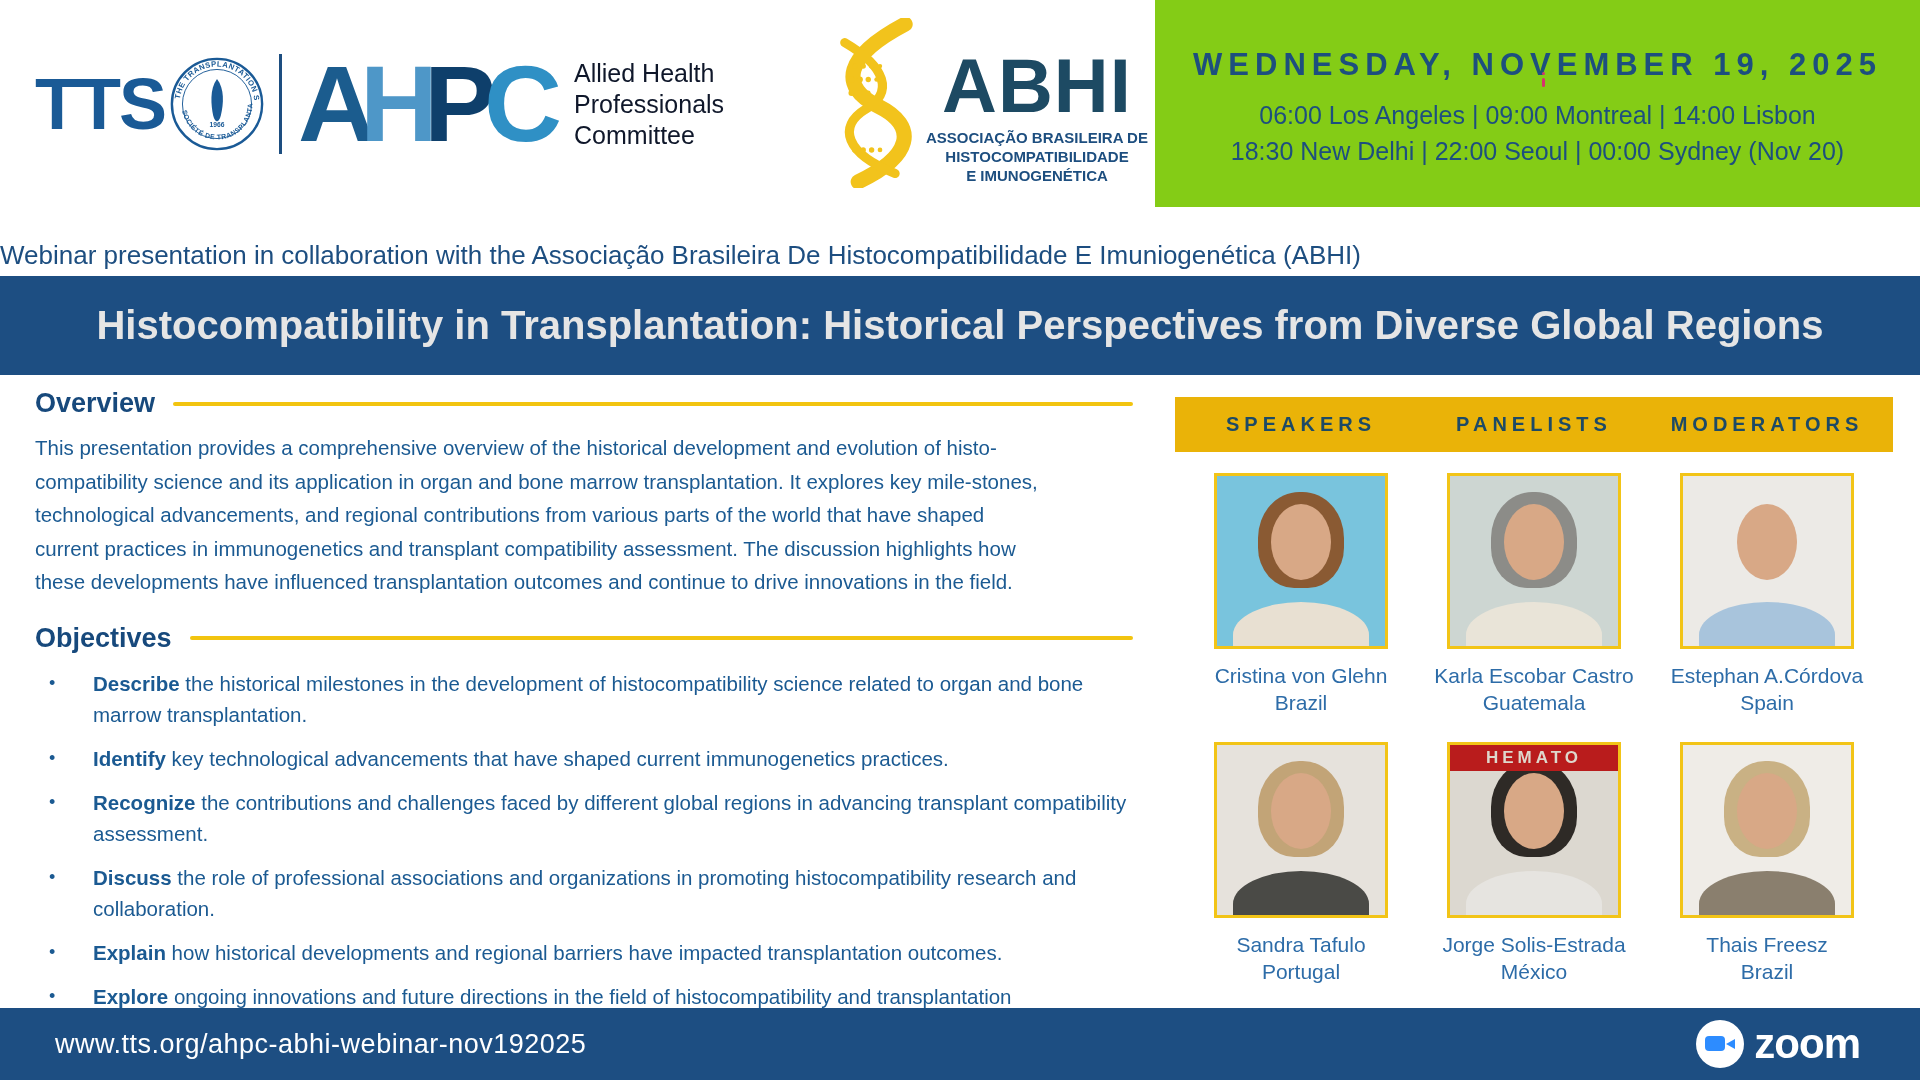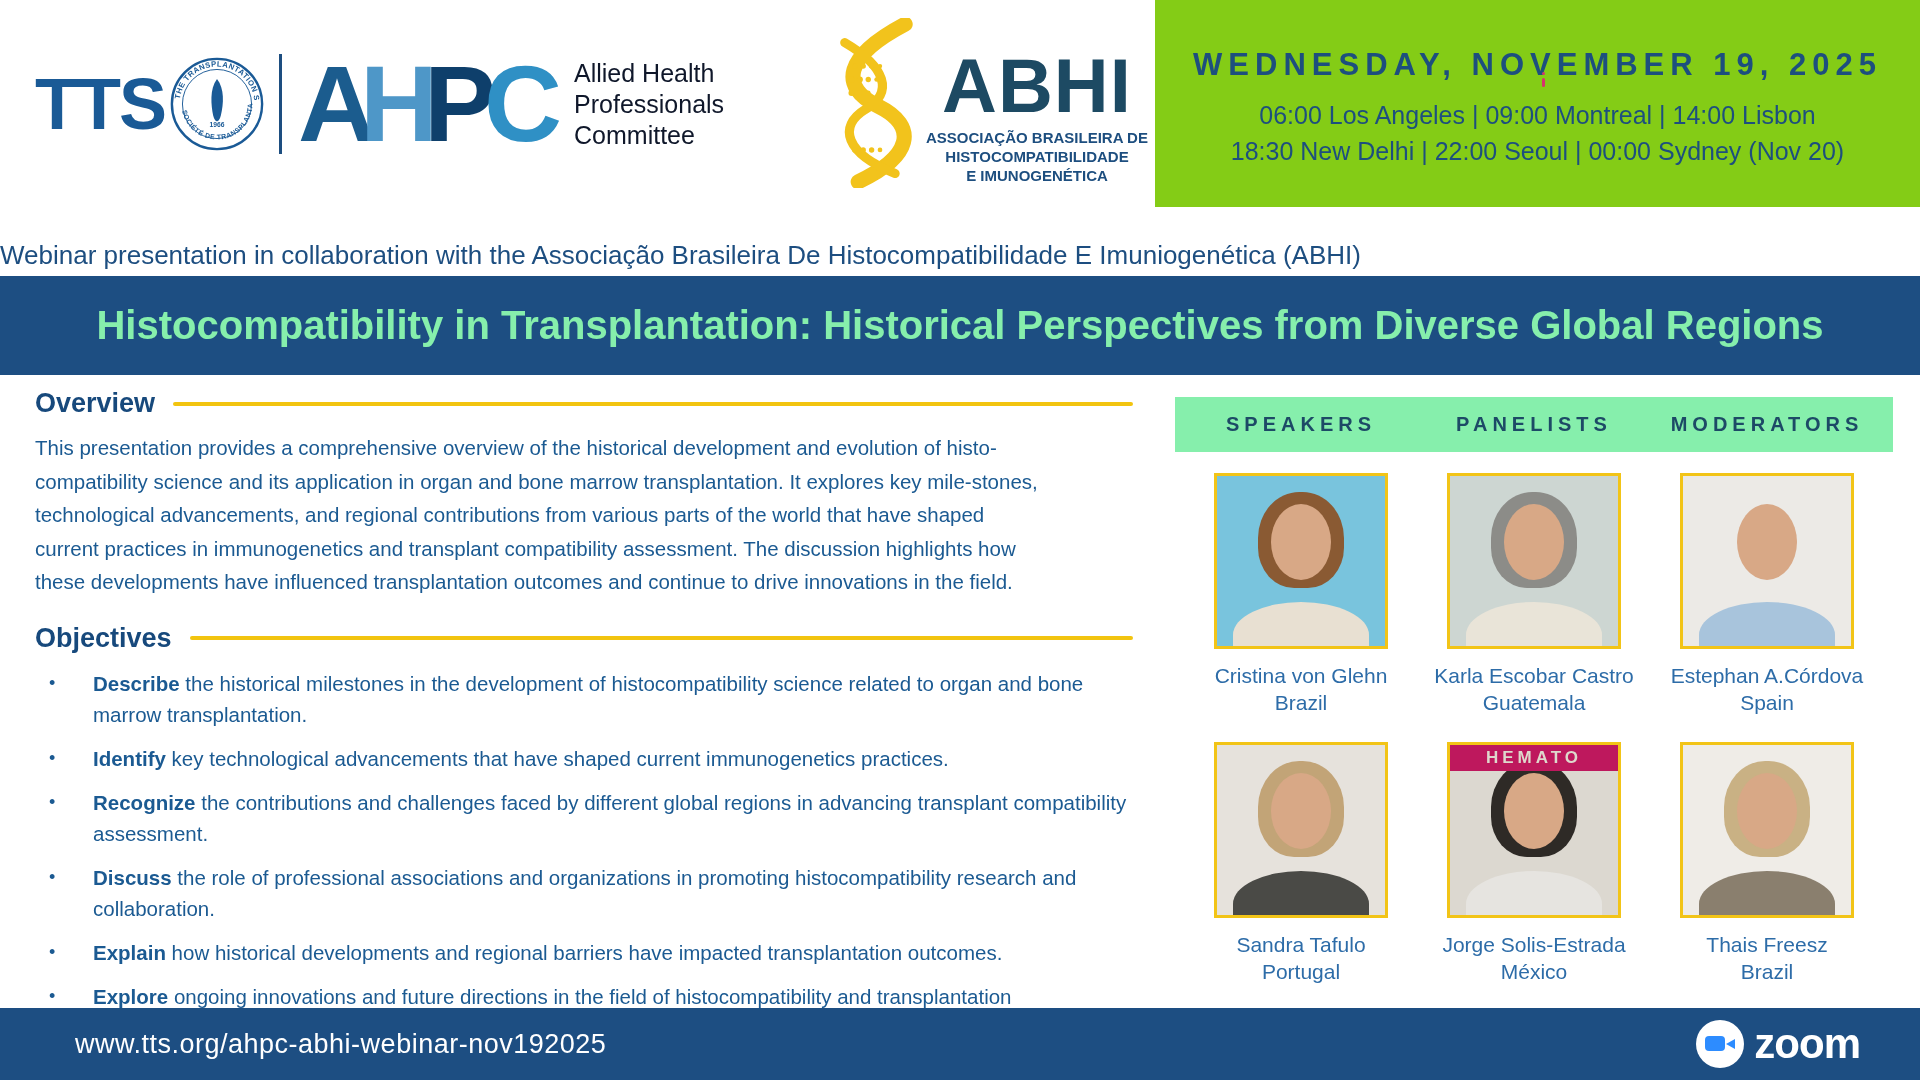--- a/index.html
+++ b/index.html
@@ -34,64 +34,64 @@
 
   
   .collab{position:absolute;top:234px;left:0;width:1920px;height:42px;
           display:flex;align-items:flex-start;justify-content:center;gap:28px;flex-direction:column;}
   .collab-dash{width:152px;height:4px;background:#F2C40F;border-radius:2px;}
   .collab-text{font-size:26px;font-weight:500;color:#1d4e80;}
 
   
   .banner{position:absolute;top:276px;left:0;width:1920px;height:99px;background:#1d4e82;
           display:flex;align-items:center;justify-content:center;}
-  .banner-title{font-size:40px;font-weight:800;color:#86efac;}
+  .banner-title{font-size:40px;font-weight:800;color:#e5e5e5;}
 
   
   .leftcol{position:absolute;left:35px;top:388px;width:1098px;}
   .sect-head{display:flex;align-items:center;gap:18px;}
   .sect-title{font-size:27px;font-weight:800;color:#17497c;white-space:nowrap;}
   .sect-line{flex:1;height:4px;background:#F2C40F;border-radius:2px;}
   .overview-body{margin-top:12px;font-size:20.5px;color:#1b5a92;line-height:33.5px;}
   .overview-body div{white-space:nowrap;}
   .objectives-head{margin-top:24px;align-items:center;}
   .obj-list{margin-top:14px;}
   .obj-item{display:flex;font-size:20.5px;color:#1b5a92;line-height:31px;margin-bottom:13px;}
   .obj-bullet{width:44px;flex:0 0 44px;text-align:left;padding-left:14px;color:#1b5a92;font-size:18px;}
   .obj-text{flex:1;}
   .obj-text b{font-weight:800;}
 
   
   .people{position:absolute;left:1190px;top:397px;width:688px;display:flex;gap:11px;}
   .pcol{width:222px;display:flex;flex-direction:column;align-items:center;}
-  .pcol-header{width:252px;height:55px;background:#86efac;display:flex;align-items:center;justify-content:center;}
+  .pcol-header{width:252px;height:55px;background:#eab308;display:flex;align-items:center;justify-content:center;}
   .pcol-header span{font-size:20px;font-weight:700;letter-spacing:5px;color:#1d4a66;}
   .photo{width:168px;height:170px;border:3px solid #F2C417;position:relative;overflow:hidden;margin-top:21px;}
   .photo .hair{position:absolute;top:16px;left:50%;transform:translateX(-50%);width:86px;height:96px;
                border-radius:48% 48% 42% 42%;background:var(--hair);}
   .photo .head{position:absolute;top:28px;left:50%;transform:translateX(-50%);width:60px;height:76px;
                border-radius:50%;background:var(--skin,#d8a886);}
   .photo .torso{position:absolute;bottom:-22px;left:50%;transform:translateX(-50%);width:136px;height:66px;
                border-radius:50% 50% 0 0;background:var(--shirt);}
-  .photo-caption{position:absolute;top:0;left:0;right:0;height:26px;background:#be185d;color:#ded8cc;
+  .photo-caption{position:absolute;top:0;left:0;right:0;height:26px;background:#b91c1c;color:#ded8cc;
                  font-weight:700;letter-spacing:4px;text-align:center;font-size:17px;line-height:26px;z-index:2;}
   .pname{margin-top:13px;text-align:center;font-size:21px;line-height:27px;color:#2d6ca8;}
   .photo.row2{margin-top:26px;}
   .p1{--bg:#79c4dd;--hair:#8a5a33;--shirt:#e8e0d2;}
   .p2{--bg:#cdd6d2;--hair:#8c8c88;--shirt:#e9e4d8;}
   .p3{--bg:#eceae6;--hair:#c9a184;--shirt:#a8c4dc;}
   .p4{--bg:#e6e2dc;--hair:#c2a477;--shirt:#4a4a46;}
   .p5{--bg:#dcd8d0;--hair:#2e2a26;--shirt:#e6e4e0;}
   .p6{--bg:#efece7;--hair:#c9b184;--shirt:#8a7f6e;}
   .photo{background:var(--bg);}
 
   
   .footer{position:absolute;left:0;top:1008px;width:1920px;height:72px;background:#1d4e82;
           display:flex;align-items:center;justify-content:space-between;padding:0 60px 0 55px;box-sizing:border-box;}
-  .footer-url{font-size:27px;font-weight:500;color:#ffffff;letter-spacing:0.5px;margin-left:20px;}
+  .footer-url{font-size:27px;font-weight:500;color:#ffffff;letter-spacing:0.5px;}
   .zoom-logo{display:flex;align-items:center;gap:10px;}
   .zoom-circle{width:48px;height:48px;border-radius:50%;background:#ffffff;position:relative;}
   .zoom-cam{position:absolute;left:9px;top:16px;width:20px;height:15px;background:#2D8CFF;border-radius:4px;}
   .zoom-cam::after{content:"";position:absolute;left:21px;top:2.5px;width:0;height:0;
                    border-top:5px solid transparent;border-bottom:5px solid transparent;border-right:9px solid #2D8CFF;}
   .zoom-word{font-size:42px;font-weight:800;color:#ffffff;letter-spacing:-1px;}
 </style>
 </head>
 <body>
 

